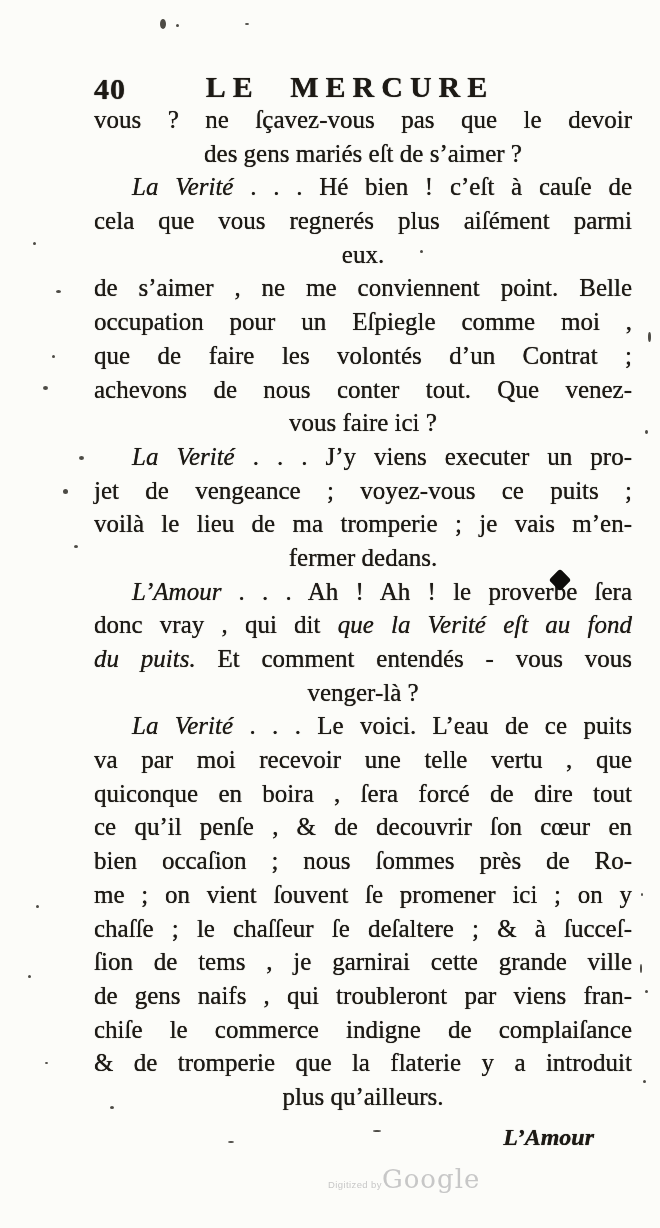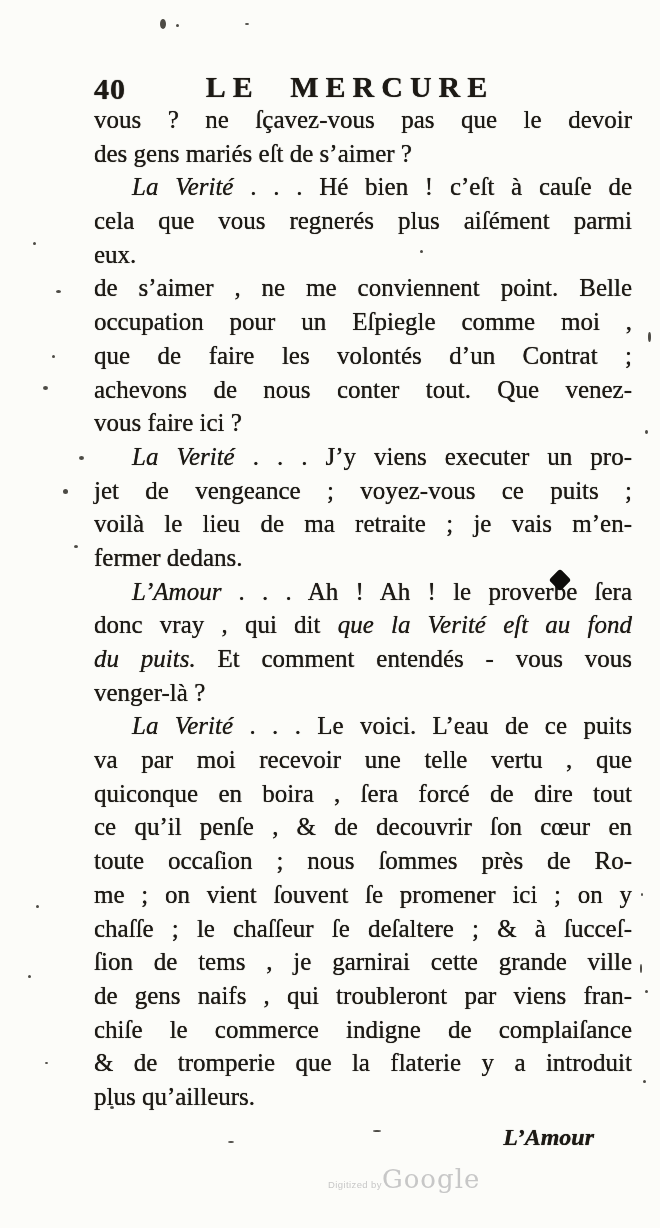--- a/index.html
+++ b/index.html
@@ -23,21 +23,21 @@
     font-size:30px;font-weight:bold;
     letter-spacing:7px;word-spacing:16px;
     text-shadow:0 0 .8px currentColor;
   }
   
   .text-block{
     position:absolute;left:94px;top:103px;width:538px;
     font-size:25px;line-height:33.7px;
     text-shadow:0 0 .7px currentColor;
   }
-  .line{height:33.7px;line-height:33.7px;text-align:left;white-space:nowrap;}
+  .line{height:33.7px;line-height:33.7px;text-align:center;white-space:nowrap;}
   .line.j{white-space:normal;text-align:justify;text-align-last:justify;}
   .line.ind{text-indent:38px;}
   .it{font-style:italic;}
   
   .blot-diamond{
     position:absolute;left:552px;top:572px;
     width:16px;height:16px;background:#0e0d0b;
     transform:rotate(45deg);border-radius:3px;
   }
   .speck{position:absolute;background:#2e2b26;border-radius:50%;opacity:.85;}
@@ -75,31 +75,31 @@
       <div class="line j ind"><span class="it">La Verité</span><span> . . . Hé bien ! c’eſt à cauſe de</span></div>
       <div class="line j"><span>cela que vous regnerés plus aiſément parmi</span></div>
       <div class="line"><span>eux.</span></div>
       <div class="line j"><span>de s’aimer , ne me conviennent point. Belle</span></div>
       <div class="line j"><span>occupation pour un Eſpiegle comme moi ,</span></div>
       <div class="line j"><span>que de faire les volontés d’un Contrat ;</span></div>
       <div class="line j"><span>achevons de nous conter tout. Que venez-</span></div>
       <div class="line"><span>vous faire ici ?</span></div>
       <div class="line j ind"><span class="it">La Verité</span><span> . . . J’y viens executer un pro-</span></div>
       <div class="line j"><span>jet de vengeance ; voyez-vous ce puits ;</span></div>
-      <div class="line j"><span>voilà le lieu de ma retraite ; je vais m’en-</span></div>
+      <div class="line j"><span>voilà le lieu de ma tromperie ; je vais m’en-</span></div>
       <div class="line"><span>fermer dedans.</span></div>
       <div class="line j ind"><span class="it">L’Amour</span><span> . . . Ah ! Ah ! le proverbe ſera</span></div>
       <div class="line j"><span>donc vray , qui dit </span><span class="it">que la Verité eſt au fond</span></div>
       <div class="line j"><span class="it">du puits.</span><span> Et comment entendés - vous vous</span></div>
       <div class="line"><span>venger-là ?</span></div>
       <div class="line j ind"><span class="it">La Verité</span><span> . . . Le voici. L’eau de ce puits</span></div>
       <div class="line j"><span>va par moi recevoir une telle vertu , que</span></div>
       <div class="line j"><span>quiconque en boira , ſera forcé de dire tout</span></div>
       <div class="line j"><span>ce qu’il penſe , &amp; de decouvrir ſon cœur en</span></div>
-      <div class="line j"><span>toute occaſion ; nous ſommes près de Ro-</span></div>
+      <div class="line j"><span>bien occaſion ; nous ſommes près de Ro-</span></div>
       <div class="line j"><span>me ; on vient ſouvent ſe promener ici ; on y</span></div>
       <div class="line j"><span>chaſſe ; le chaſſeur ſe deſaltere ; &amp; à ſucceſ-</span></div>
       <div class="line j"><span>ſion de tems , je garnirai cette grande ville</span></div>
       <div class="line j"><span>de gens naifs , qui troubleront par viens fran-</span></div>
       <div class="line j"><span>chiſe le commerce indigne de complaiſance</span></div>
       <div class="line j"><span>&amp; de tromperie que la flaterie y a introduit</span></div>
       <div class="line"><span>plus qu’ailleurs.</span></div>
     </div>
 
   <div class="blot-diamond"></div>

